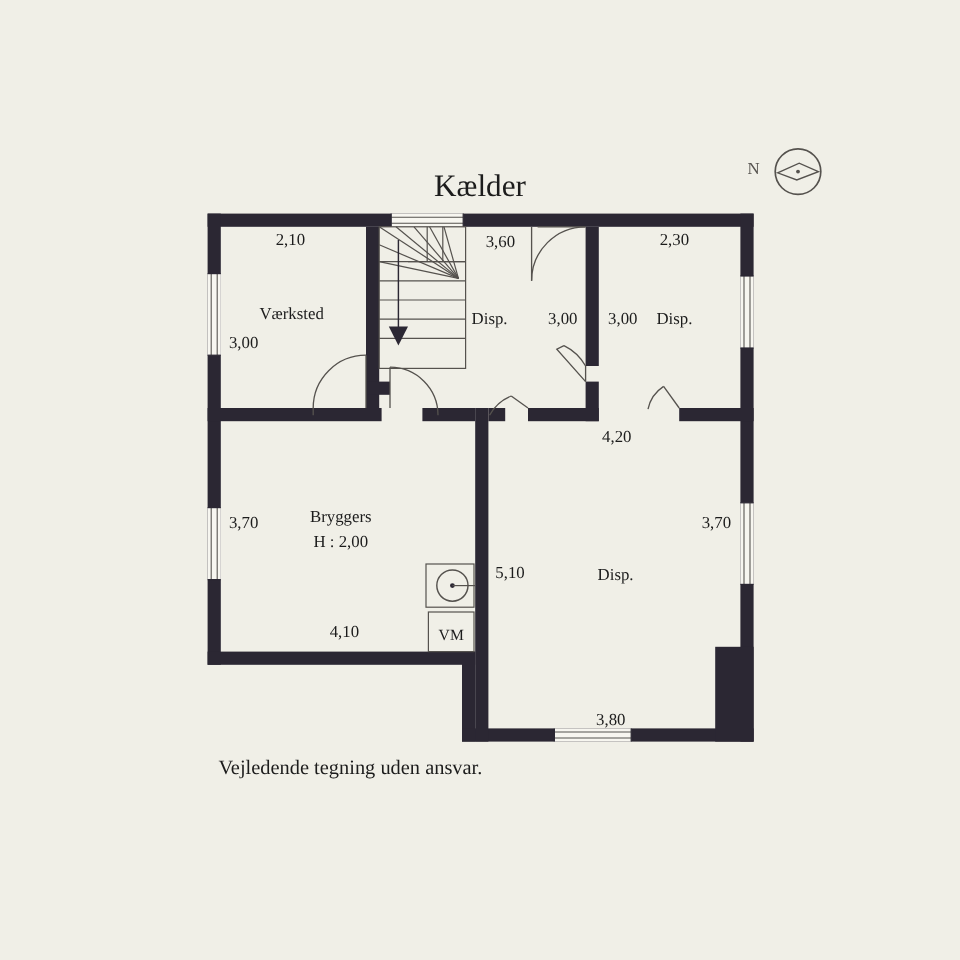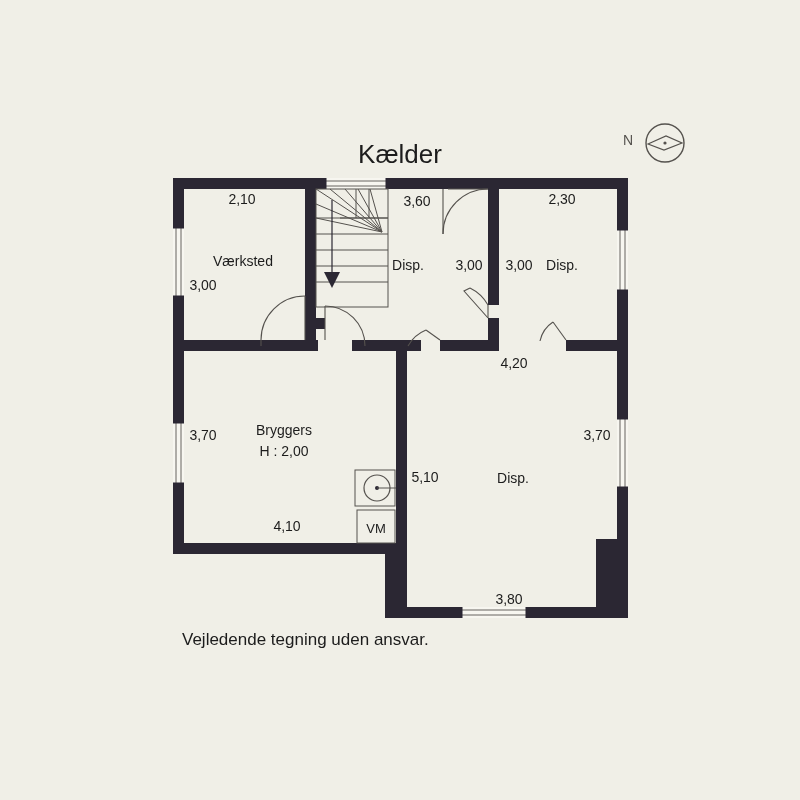--- a/index.html
+++ b/index.html
@@ -2,21 +2,21 @@
 <html><head>
 <meta charset="utf-8">
 <style>
   html,body{margin:0;padding:0;}
   body{
     width:800px;height:800px;
     background:#f0efe7;
     font-family:"Liberation Sans", sans-serif;
     overflow:hidden;
   }
-  #stage{position:relative;width:648px;height:800px;}
+  #stage{position:relative;width:648px;height:800px;font-family:Liberation Serif, serif;}
   svg{display:block;}
 </style>
 </head>
 <body>
 
 <div id="stage">
   <svg width="800" height="800" viewBox="0 0 800 800">
 
     <rect x="0" y="0" width="800" height="800" fill="#f0efe7"></rect>
 

